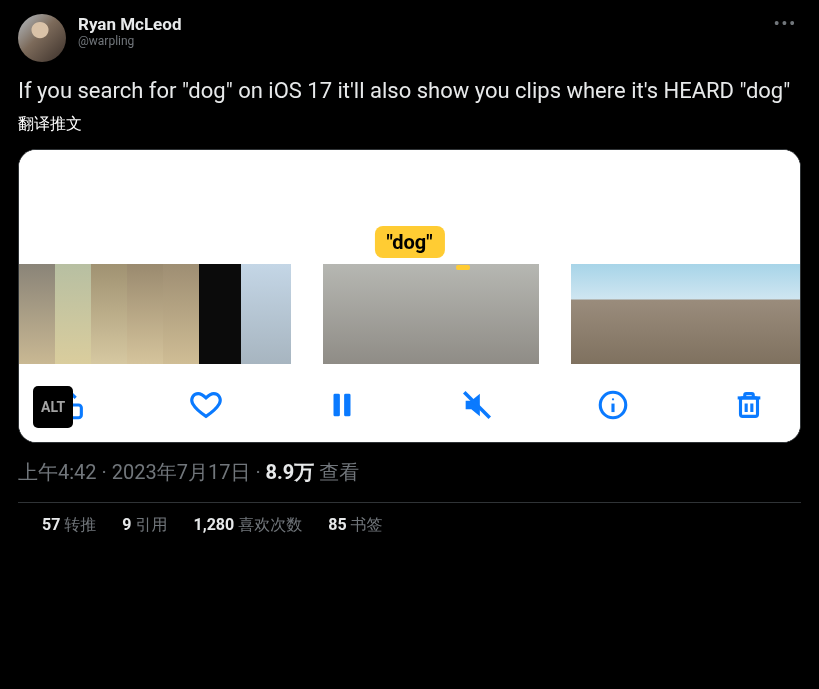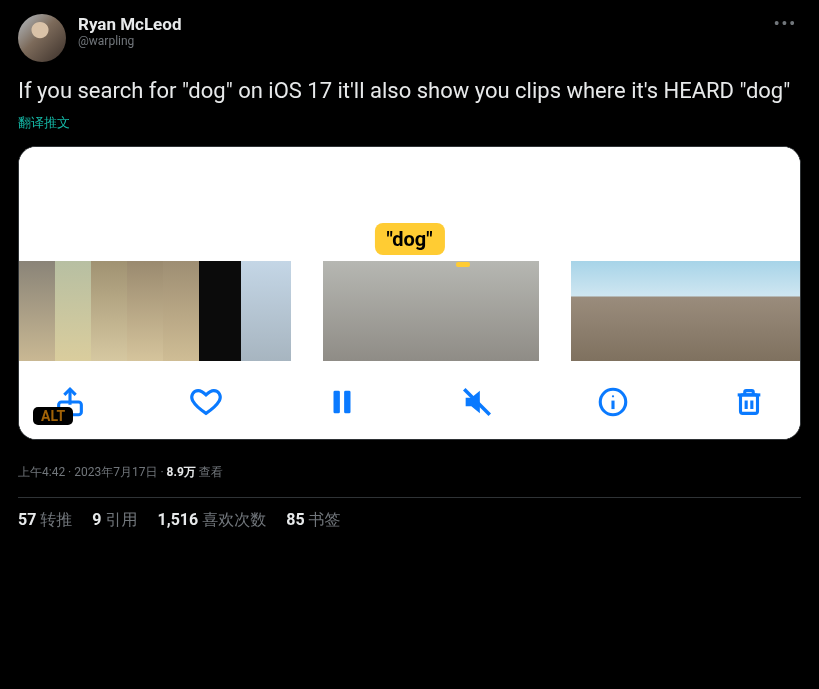--- a/index.html
+++ b/index.html
@@ -23,21 +23,21 @@
   .avatar::after{
     content:""; position:absolute; left:12px; top:8px; width:20px; height:22px;
     background: radial-gradient(circle at 50% 35%, #d9c2a8 0 8px, transparent 9px);
     border-radius: 50% 50% 40% 40%;
   }
   .who { margin-left: 12px; display:flex; flex-direction:column; }
   .name { font-weight: 700; font-size: 17px; color:#e7e9ea; }
   .handle { color:#71767b; font-size:12px; }
   .menu { margin-left:auto; color:#71767b; letter-spacing:2px; font-weight:700; padding:0 4px; cursor:pointer;}
   .body-text { margin-top:14px; font-size:22px; line-height:1.35; color:#e7e9ea; }
-  .translate { margin-top:8px; color:#14b8a6; font-size:13px; cursor:pointer; }
+  .translate { margin-top:8px; color:#ffffff; font-size:16px; cursor:pointer; }
   .media-card {
     margin-top:14px;
     width:783px;
     border-radius:18px;
     overflow:hidden;
     background:#fff;
     border:1px solid #2f3336;
     position:relative;
   }
   .media-top { height:114px; background:#fff; position:relative; }
@@ -62,27 +62,27 @@
   .clip-mid .thumb { width:54px; background:linear-gradient(#b6b7b2,#8f8c86);}
   .clip-mid { border-left:4px solid #fff; border-right:4px solid #fff;}
   .clip-right .thumb { width:46px; background:linear-gradient(#a7d4e8 0%,#cfe6f1 35%,#9a8c7c 36%,#7f715f 100%);}
   .toolbar { display:flex; justify-content:space-between; align-items:center; padding:24px 34px 20px 34px; background:#fff;}
   .ticon { color:#0a7aff; cursor:pointer; display:flex; align-items:center; justify-content:center;}
   .ticon svg { width:34px; height:34px; stroke:#0a7aff; fill:none; stroke-width:2.2; }
   .ticon.pause svg rect { fill:#0a7aff; stroke:none;}
   .ticon.mute svg { fill:#0a7aff; stroke:#0a7aff;}
   .alt-badge {
     position:absolute; left:14px; bottom:14px;
-    background:#000; color:#a16207; font-weight:700; font-size:14px;
-    padding:1px 8px; border-radius:5px;
+    background:#000; color:#a3a3a3; font-weight:700; font-size:14px;
+    padding:13px 8px; border-radius:5px;
   }
-  .meta { margin-top:24px; color:#71767b; font-size:12px; }
+  .meta { margin-top:16px; color:#71767b; font-size:20px; }
   .meta .views-n { color:#e7e9ea; font-weight:700; }
   .divider { border:none; border-top:1px solid #2f3336; margin:16px 0 12px 0;}
-  .stats { display:flex; gap:20px; color:#71767b; font-size:16px;}
+  .stats { display:flex; gap:26px; color:#71767b; font-size:16px;margin-left:24px;}
   .stats .n { color:#e7e9ea; font-weight:700; margin-right:4px;}
 </style>
 </head>
 <body>
 
 <div class="tweet">
 
   <div class="header">
     <div class="avatar"></div>
     <div class="who">
@@ -174,17 +174,17 @@
 
   <div class="meta">
     <span>上午4:42</span><span> · </span><span>2023年7月17日</span><span> · </span><span class="views-n">8.9万</span><span> 查看</span>
   </div>
 
   <hr class="divider">
 
   <div class="stats">
     <div><span class="n">57</span><span>转推</span></div>
     <div><span class="n">9</span><span>引用</span></div>
-    <div><span class="n">1,516</span><span>喜欢次数</span></div>
+    <div><span class="n">1,280</span><span>喜欢次数</span></div>
     <div><span class="n">85</span><span>书签</span></div>
   </div>
 
 </div>
 
 </body></html>

